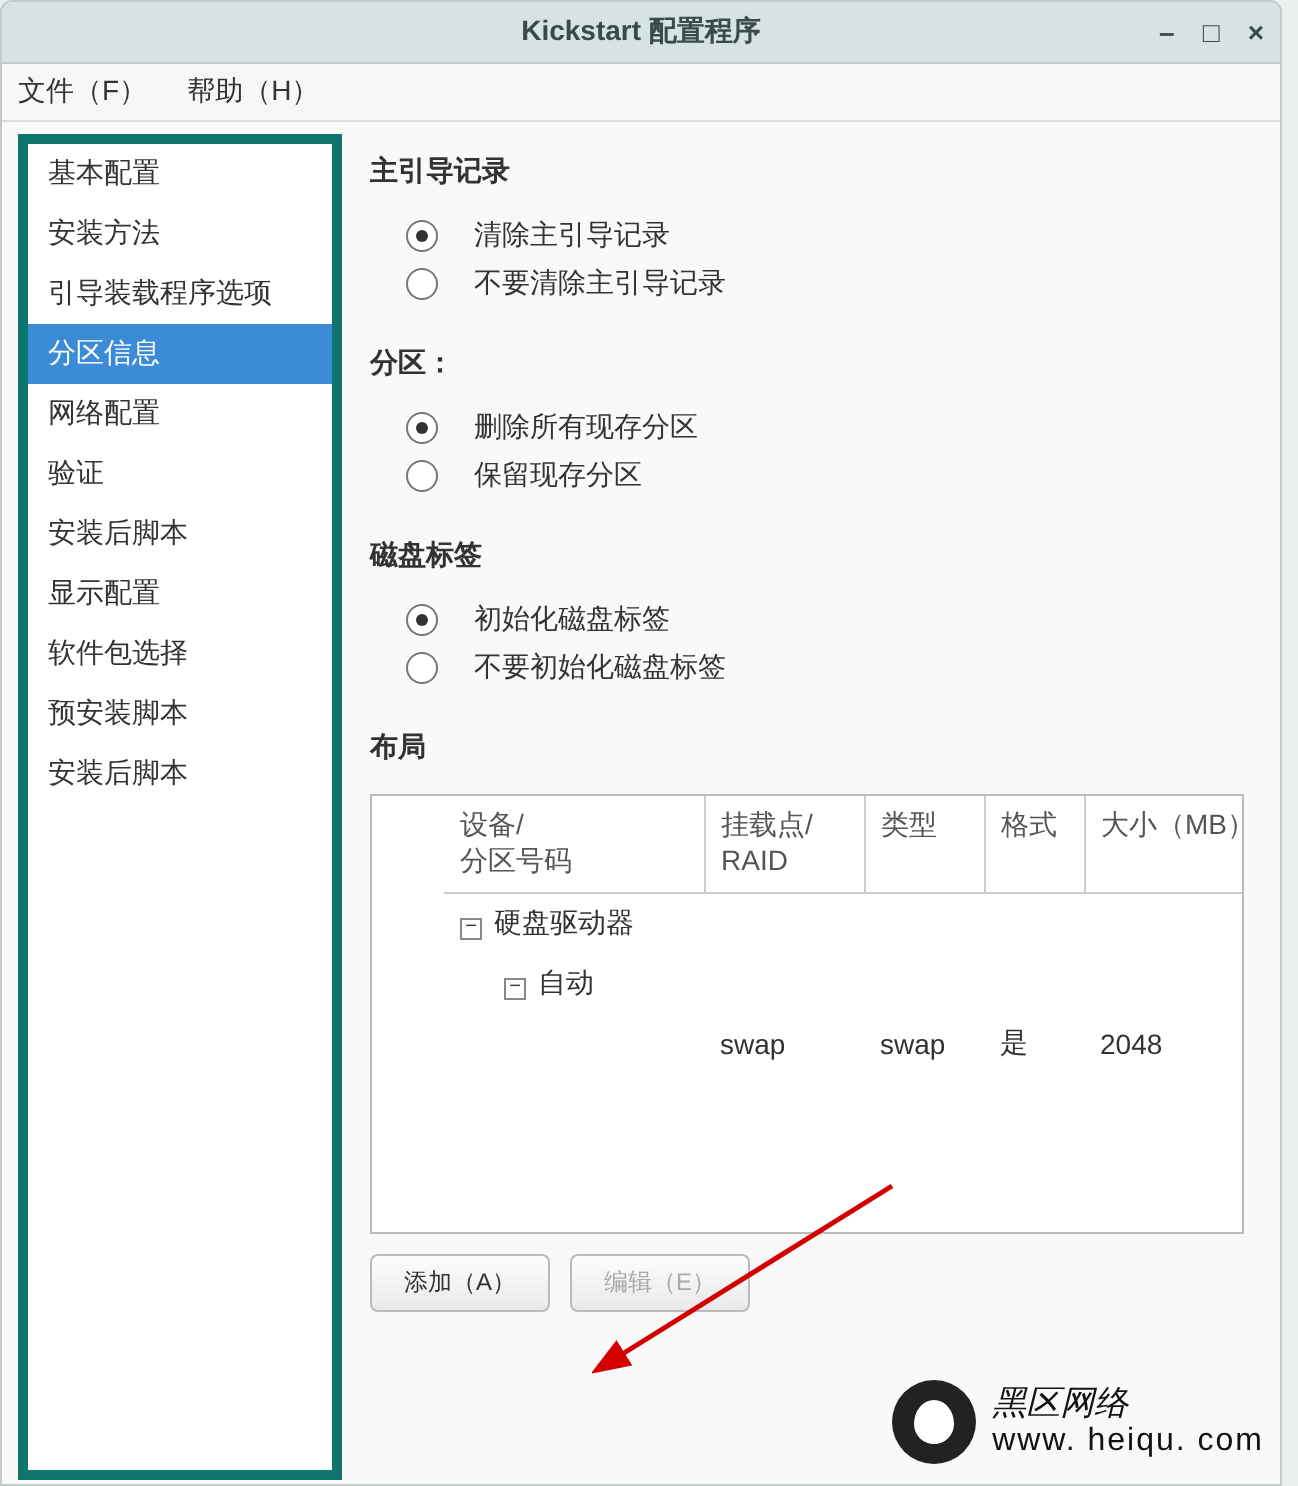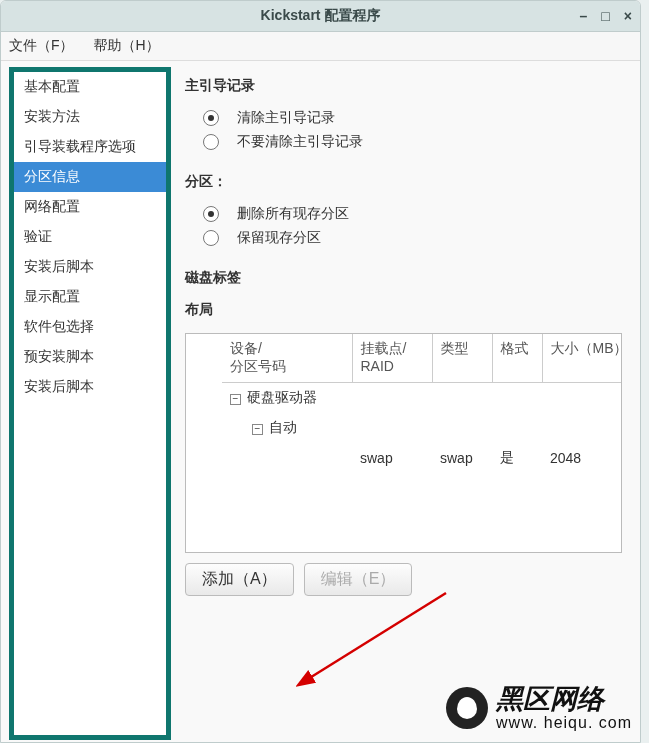--- a/index.html
+++ b/index.html
@@ -19,28 +19,28 @@
 .radio-row{display:flex;align-items:center;gap:18px;margin:6px 0;}
 .radio{width:14px;height:14px;border:1px solid #777;border-radius:50%;display:inline-flex;align-items:center;justify-content:center;background:#fff;}
 .radio.checked::after{content:"";width:6px;height:6px;border-radius:50%;background:#333;}
 .table-wrap{border:1px solid #bbb;background:#fff;margin-top:6px;flex:0 0 218px;overflow:hidden;}
 table{border-collapse:collapse;width:100%;table-layout:fixed;margin-left:36px;}
 th{text-align:left;font-weight:normal;color:#555;padding:6px 8px;border-bottom:1px solid #ccc;vertical-align:top;white-space:pre-line;}
 th+th{border-left:1px solid #ccc;}
 td{padding:6px 8px;}
 .tree-toggle{display:inline-block;width:9px;height:9px;border:1px solid #888;line-height:7px;font-size:10px;text-align:center;margin-right:6px;cursor:pointer;}
 .button-row{display:flex;gap:10px;margin-top:10px;}
-.btn{border:1px solid #bbb;background:linear-gradient(#fdfdfd,#e9e9e9);border-radius:4px;padding:5px 16px;cursor:pointer;font-size:16px;}
+.btn{border:1px solid #bbb;background:linear-gradient(#fdfdfd,#e9e9e9);border-radius:4px;padding:5px 16px;cursor:pointer;font-size:12px;}
 .btn.disabled{color:#aaa;cursor:default;}
 .arrow{position:absolute;left:295px;top:582px;pointer-events:none;}
 .watermark{position:absolute;right:0;bottom:6px;display:flex;align-items:center;gap:8px;padding:4px 8px;}
 .watermark .logo{width:42px;height:42px;border-radius:50%;background:#222;display:flex;align-items:center;justify-content:center;}
 .watermark .logo::after{content:"";width:20px;height:22px;background:#fff;border-radius:10px 10px 10px 10px / 12px 12px 10px 10px;}
 .watermark .txt{color:#111;text-align:left;line-height:1.1;}
-.watermark .txt .l1{font-size:27px;font-weight:700;font-style:italic;}
+.watermark .txt .l1{font-size:17px;font-weight:400;font-style:italic;}
 .watermark .txt .l2{font-size:16px;letter-spacing:1px;}
 </style>
 </head>
 <body>
 <div class="window">
 
   <div class="titlebar">
     <span>Kickstart 配置程序</span>
     <div class="controls">
       <span class="ctrl">–</span>
@@ -90,20 +90,30 @@
             <span class="radio checked"></span>
             <span>删除所有现存分区</span>
           </div>
         <div class="radio-row">
             <span class="radio"></span>
             <span>保留现存分区</span>
           </div>
       </div>
 
       <div class="section-title">磁盘标签</div>
+      <div class="radio-group">
+        <div class="radio-row">
+            <span class="radio checked"></span>
+            <span>初始化磁盘标签</span>
+          </div>
+        <div class="radio-row">
+            <span class="radio"></span>
+            <span>不要初始化磁盘标签</span>
+          </div>
+      </div>
 
       <div class="section-title">布局</div>
 
       <div class="table-wrap">
         <table>
           <colgroup>
               <col style="width:130px">
               <col style="width:80px">
               <col style="width:60px">
               <col style="width:50px">

